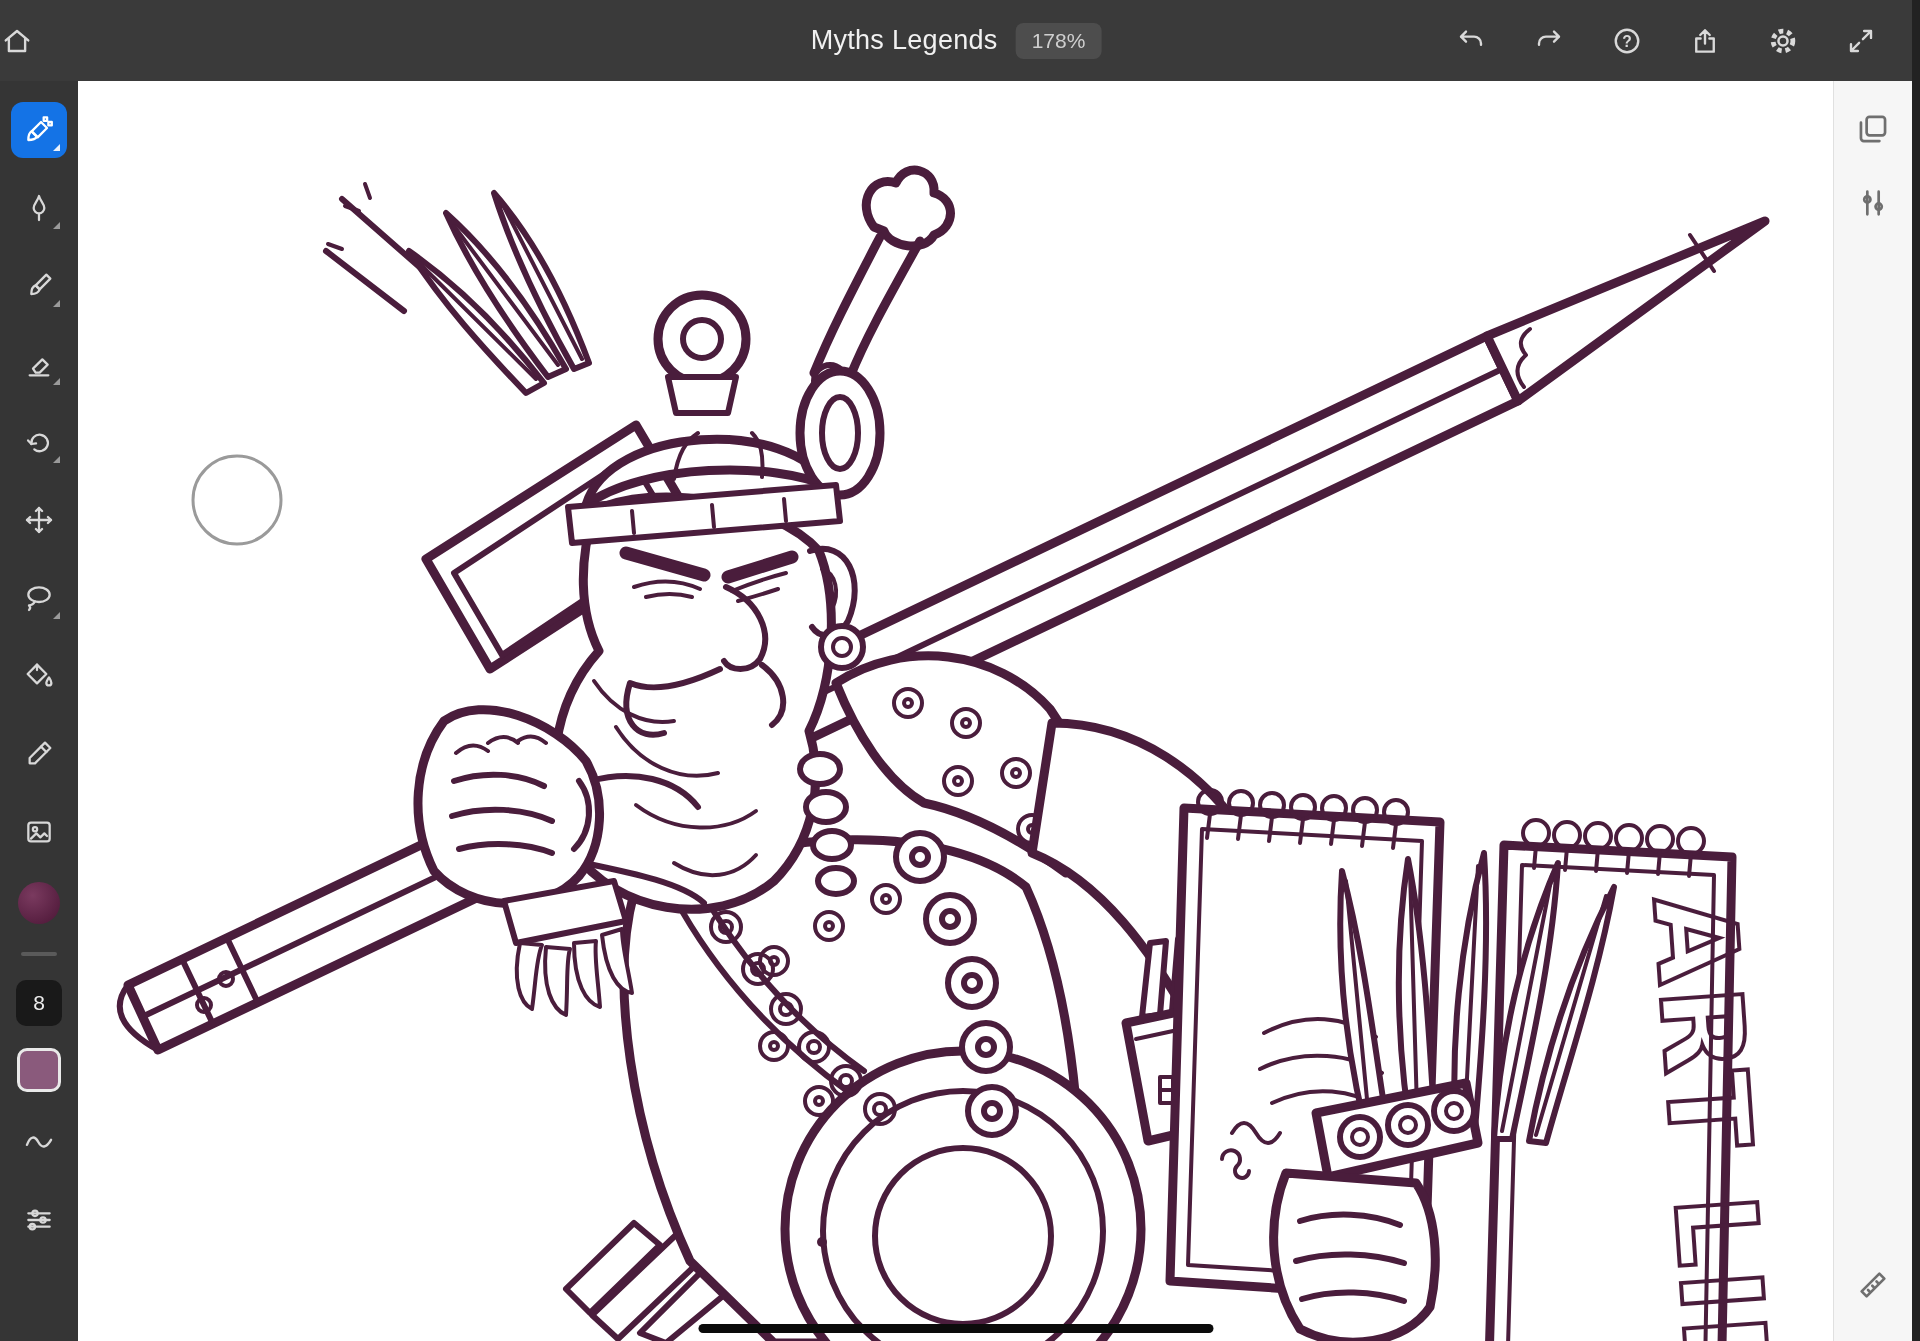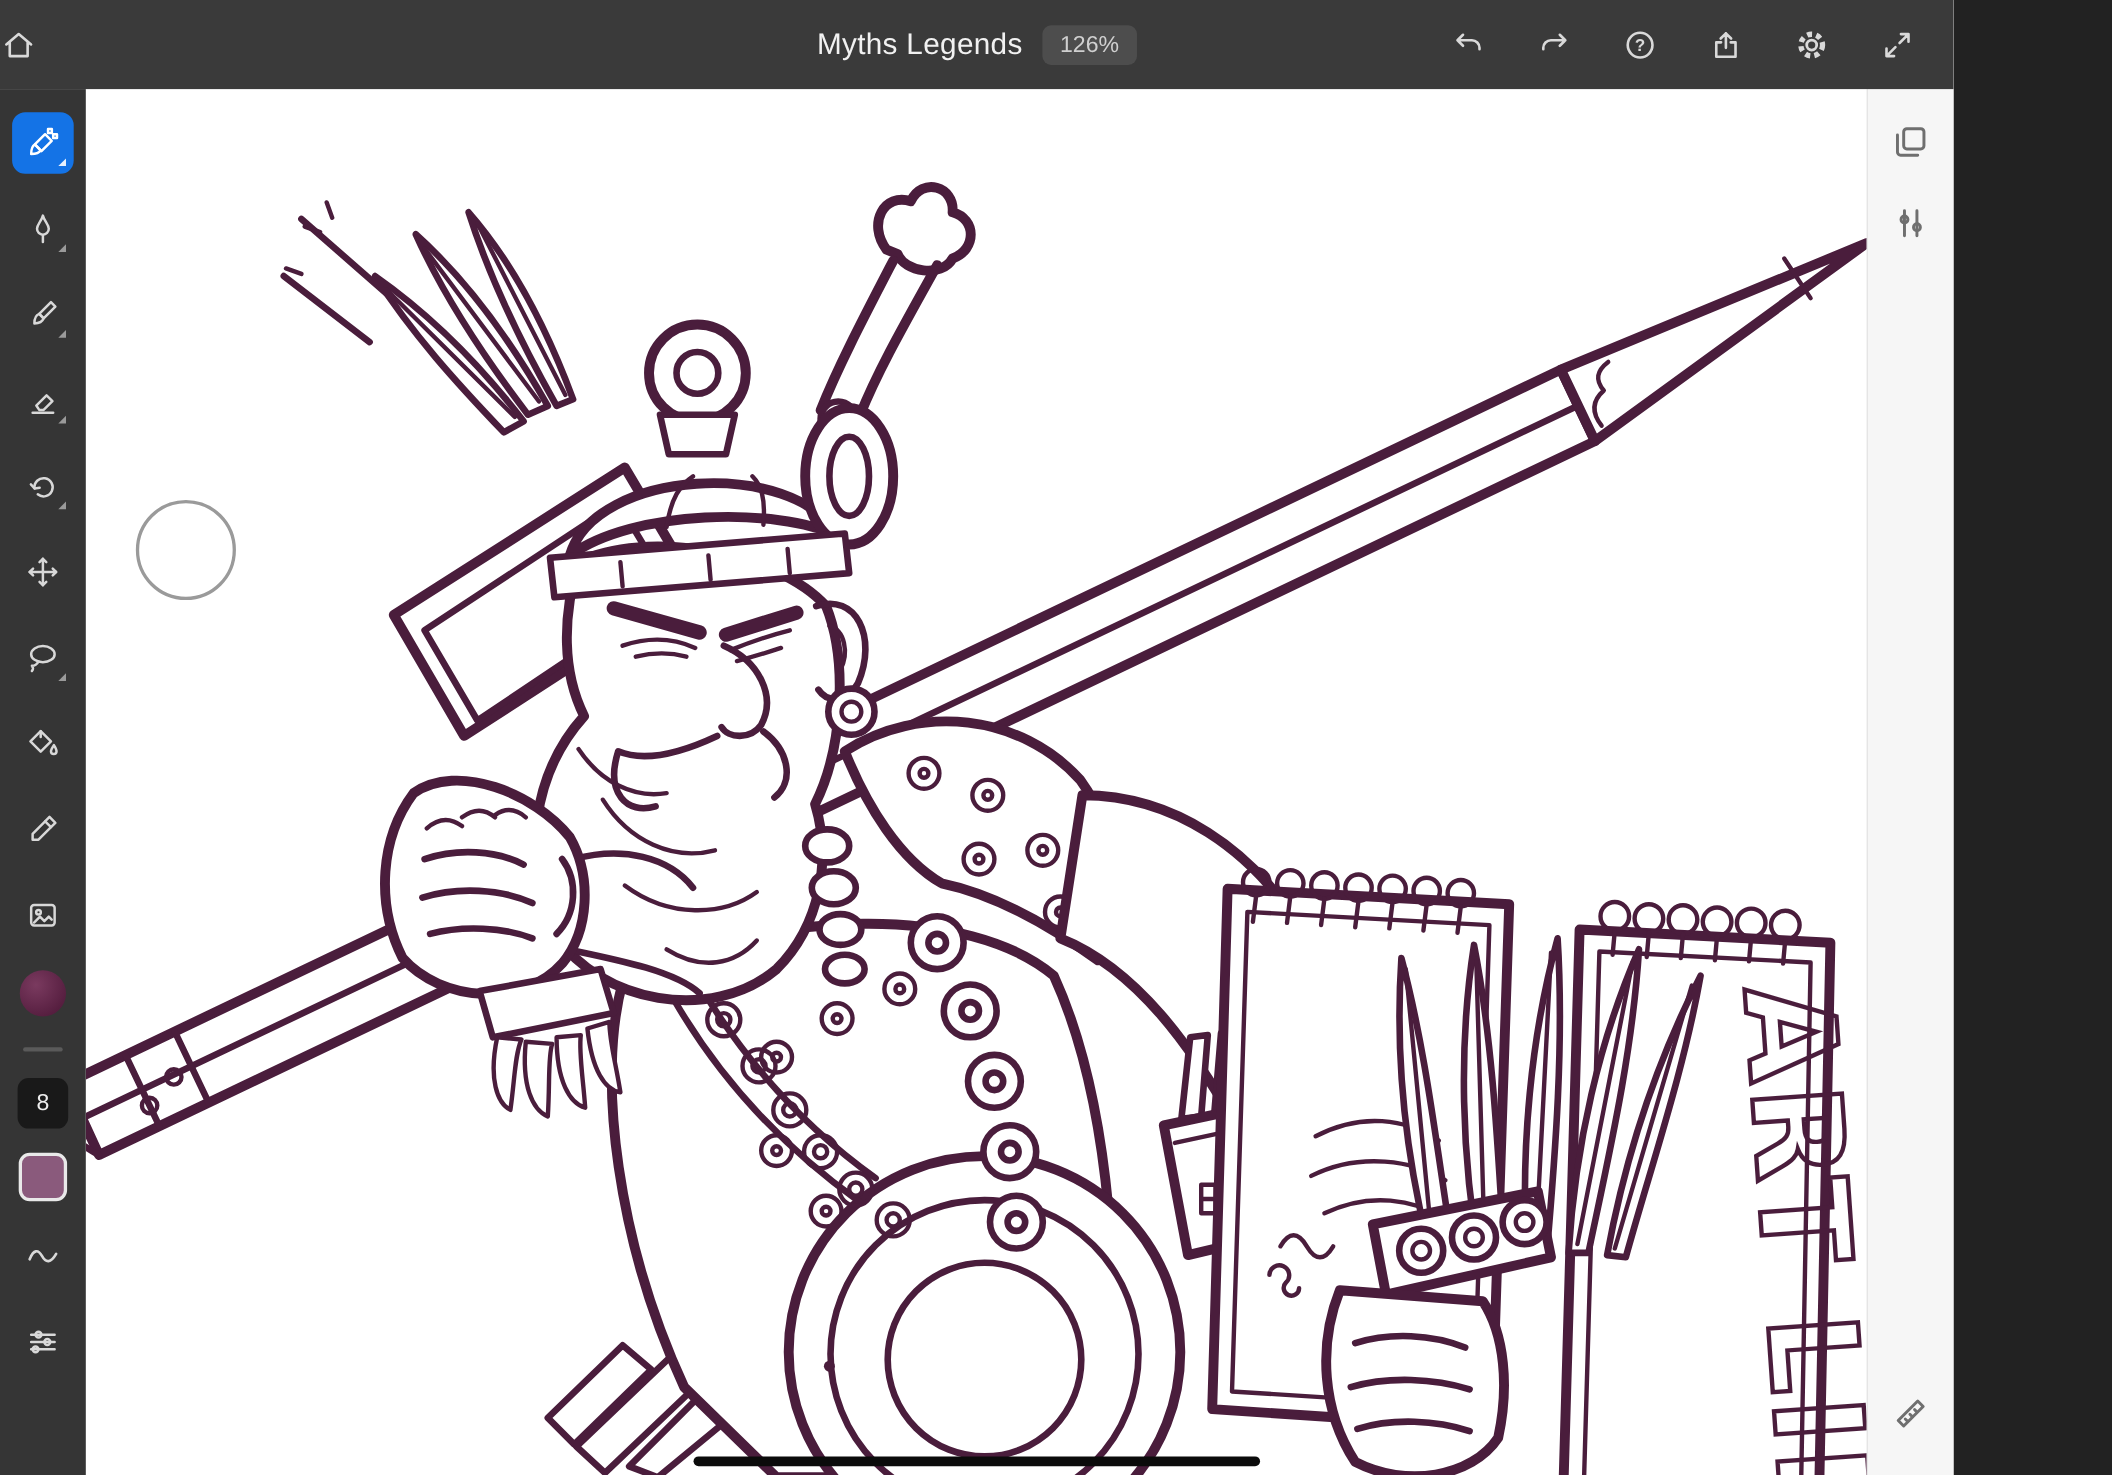--- a/index.html
+++ b/index.html
@@ -1,16 +1,16 @@
 <!DOCTYPE html>
 <html><head>
 <meta charset="utf-8">
 <style>
   html,body{margin:0;padding:0;background:#222;font-family:"Liberation Sans",sans-serif;}
-  #app{position:relative;width:1776px;height:1341px;overflow:hidden;background:#fff;}
+  #app{position:relative;width:1912px;height:1341px;overflow:hidden;background:#fff;}
 
   
   .topbar{position:absolute;top:0;left:0;right:0;height:81px;background:#3a3a3a;display:flex;align-items:center;z-index:30;}
   .tb-home{width:78px;display:flex;justify-content:center;align-items:center;cursor:pointer;}
   .tb-center{position:absolute;left:50%;top:0;height:81px;transform:translateX(-50%);display:flex;align-items:center;gap:18px;}
   .tb-title{color:#f1f1f1;font-size:27px;letter-spacing:.3px;}
   .tb-zoom{background:#4d4d4d;color:#cfcfcf;font-size:21px;padding:6px 16px;border-radius:8px;}
   .tb-actions{margin-left:auto;display:flex;align-items:center;gap:44px;padding-right:34px;}
   .tb-btn{width:34px;height:34px;display:flex;align-items:center;justify-content:center;cursor:pointer;}
   .ic{stroke:#d9d9d9;fill:none;stroke-width:1.9;stroke-linecap:round;stroke-linejoin:round;}
@@ -54,21 +54,21 @@
 
   <div class="topbar">
     <div class="tb-home tb-btn">
       <svg width="30" height="30" viewBox="0 0 24 24">
         <path class="ic" d="M3 11.5 L12 4 L21 11.5 M5.5 9.7 V20 H18.5 V9.7"></path>
       </svg>
     </div>
 
     <div class="tb-center">
       <span class="tb-title">Myths Legends</span>
-      <span class="tb-zoom">126%</span>
+      <span class="tb-zoom">178%</span>
     </div>
 
     <div class="tb-actions">
       <div class="tb-btn">
         <svg width="30" height="30" viewBox="0 0 24 24">
           <path class="ic" d="M8 4.5 L4 8.5 L8 12.5 M4 8.5 H14.5 A5.5 5.5 0 0 1 20 14 V15"></path>
         </svg>
       </div>
       <div class="tb-btn">
         <svg width="30" height="30" viewBox="0 0 24 24">

